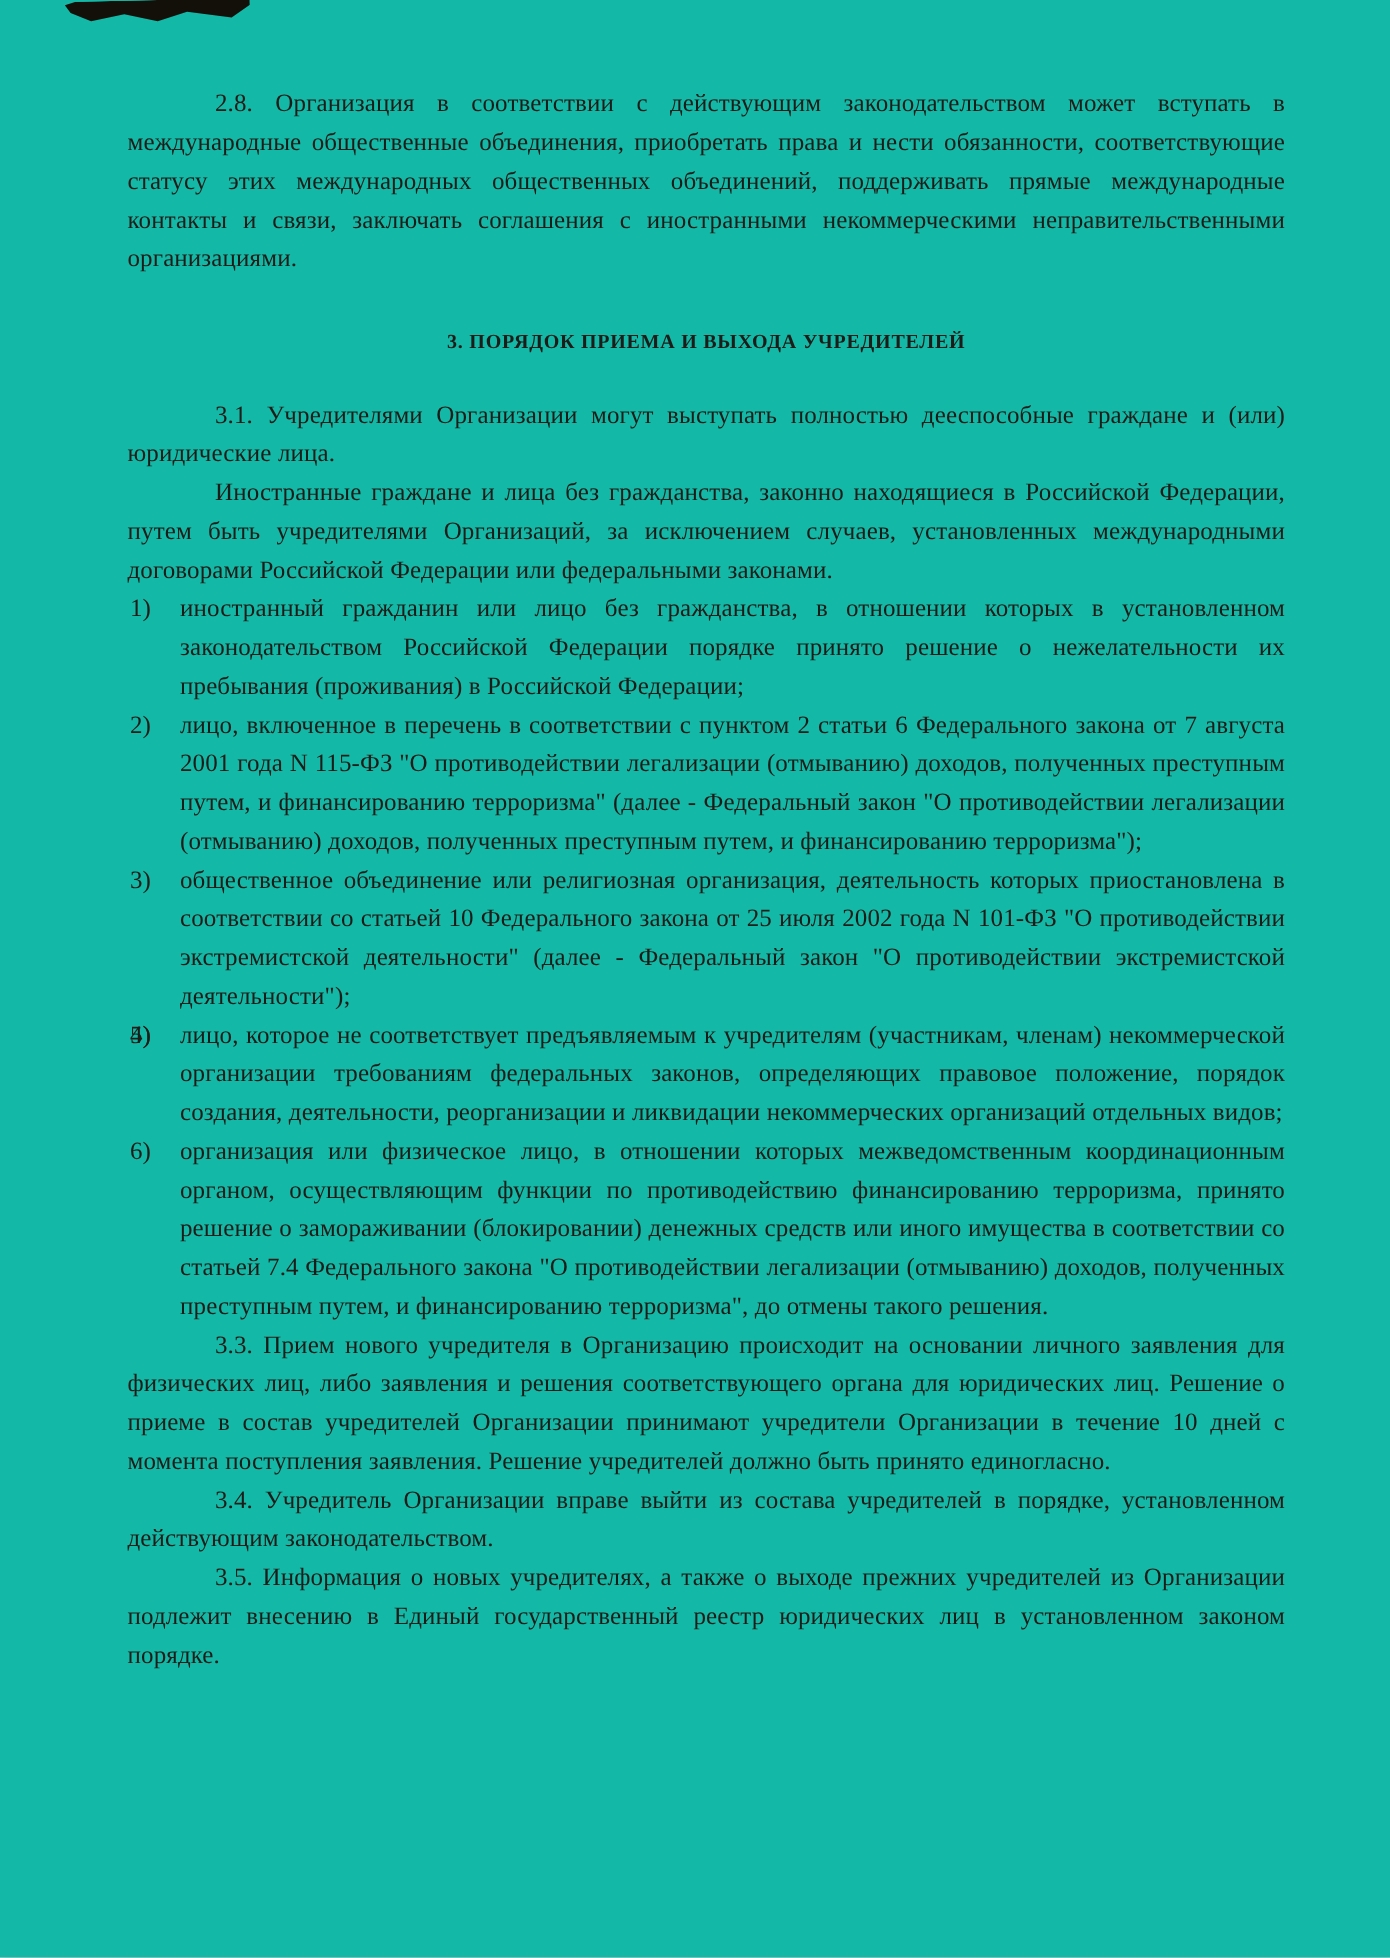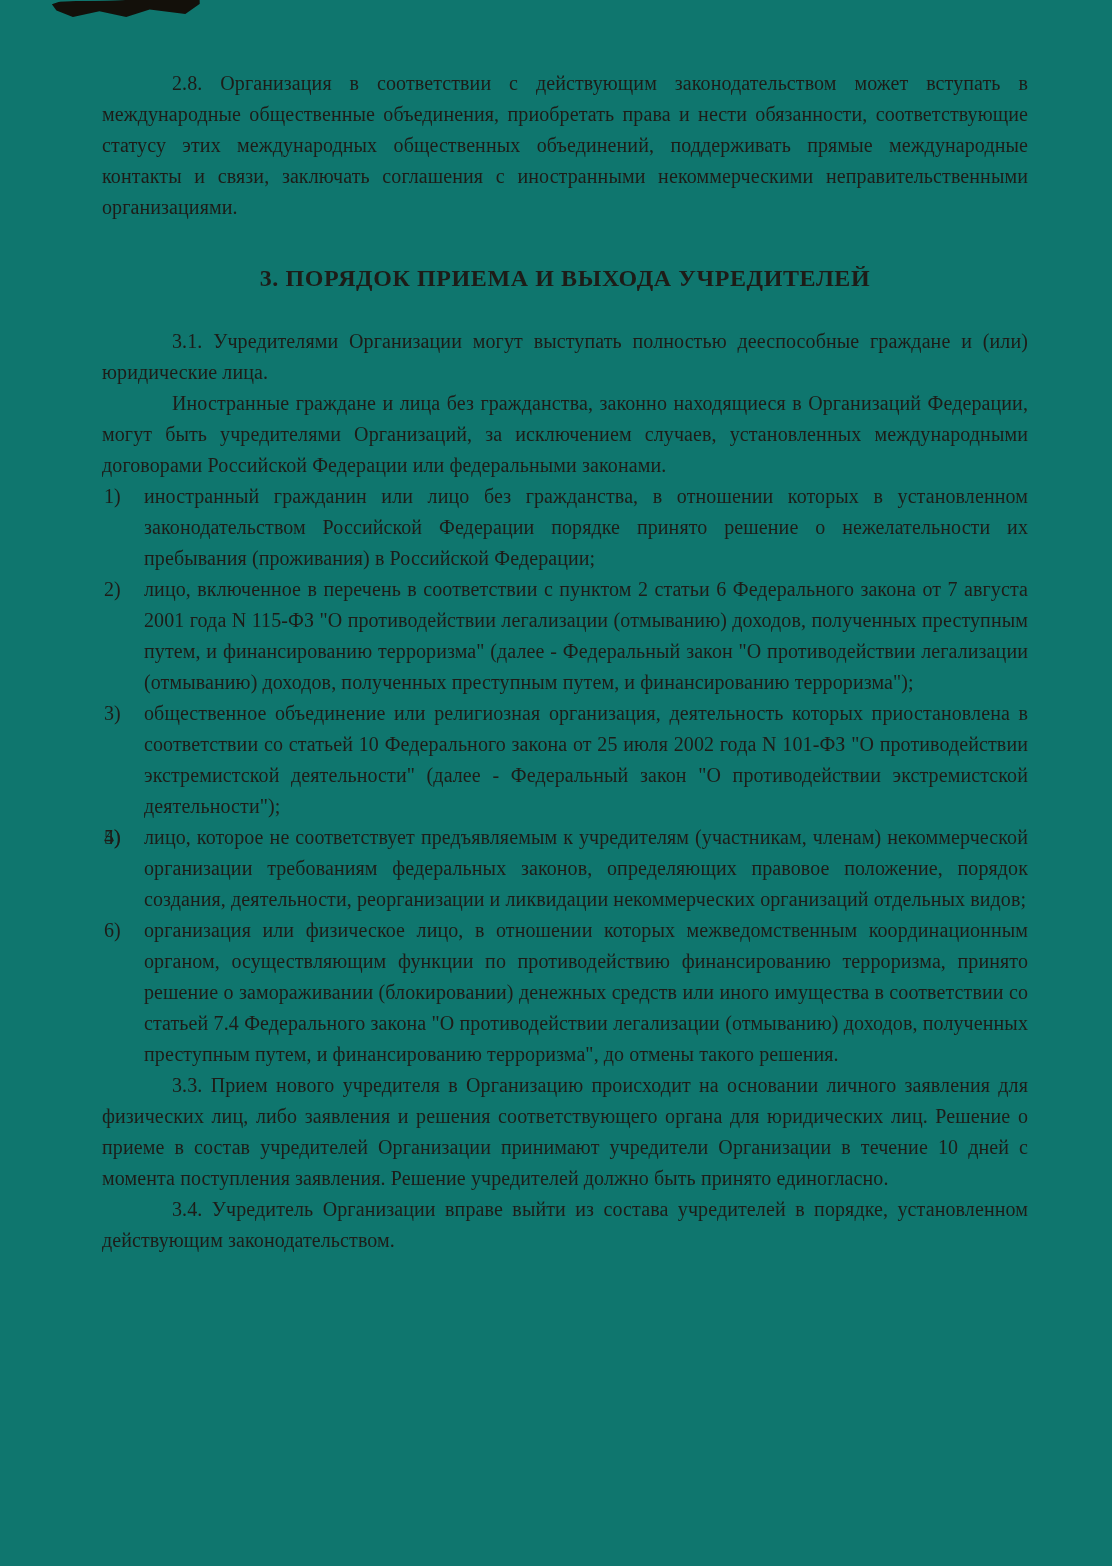--- a/index.html
+++ b/index.html
@@ -5,21 +5,21 @@
   html, body {
     margin: 0;
     padding: 0;
     background: #d9d9d9;
   }
   .page {
     position: relative;
     width: 1112px;
     height: 1566px;
     margin: 0 auto;
-    background: #0f766e;
+    background: #14b8a6;
     overflow: hidden;
     font-family: "Liberation Serif", "DejaVu Serif", serif;
     color: #1d1c18;
     box-shadow: 0 0 6px rgba(0,0,0,0.25);
   }
   .scan-mark {
     position: absolute;
     top: 0;
     left: 52px;
     width: 148px;
@@ -39,21 +39,21 @@
     font-size: 20px;
     line-height: 1.55;
     text-align: justify;
     letter-spacing: 0.1px;
   }
   .indent {
     text-indent: 70px;
   }
   .heading {
     margin: 42px 0 34px 0;
-    font-size: 24px;
+    font-size: 16px;
     font-weight: bold;
     text-align: center;
     letter-spacing: 0.6px;
   }
   .num-list {
     margin: 0;
     padding: 0;
   }
   .list-item {
     position: relative;
@@ -79,21 +79,21 @@
   <div class="scan-mark"></div>
 
   <div class="content">
 
     <p class="para indent">2.8. Организация в соответствии с действующим законодательством может вступать в международные общественные объединения, приобретать права и нести обязанности, соответствующие статусу этих международных общественных объединений, поддерживать прямые международные контакты и связи, заключать соглашения с иностранными некоммерческими неправительственными организациями.</p>
 
     <h2 class="heading">3. ПОРЯДОК ПРИЕМА И ВЫХОДА УЧРЕДИТЕЛЕЙ</h2>
 
     <p class="para indent">3.1. Учредителями Организации могут выступать полностью дееспособные граждане и (или) юридические лица.</p>
 
-    <p class="para indent">Иностранные граждане и лица без гражданства, законно находящиеся в Организаций Федерации, могут быть учредителями Организаций, за исключением случаев, установленных международными договорами Российской Федерации или федеральными законами.</p>
+    <p class="para indent">Иностранные граждане и лица без гражданства, законно находящиеся в Российской Федерации, путем быть учредителями Организаций, за исключением случаев, установленных международными договорами Российской Федерации или федеральными законами.</p>
 
 
     <div class="num-list">
 
       <div class="list-item">
         <span class="num">1)</span>
         <span>иностранный гражданин или лицо без гражданства, в отношении которых в установленном законодательством Российской Федерации порядке принято решение о нежелательности их пребывания (проживания) в Российской Федерации;</span>
       </div>
 
       <div class="list-item">
@@ -119,15 +119,16 @@
         <span class="num">6)</span>
         <span>организация или физическое лицо, в отношении которых межведомственным координационным органом, осуществляющим функции по противодействию финансированию терроризма, принято решение о замораживании (блокировании) денежных средств или иного имущества в соответствии со статьей 7.4 Федерального закона "О противодействии легализации (отмыванию) доходов, полученных преступным путем, и финансированию терроризма", до отмены такого решения.</span>
       </div>
 
     </div>
 
     <p class="para indent">3.3. Прием нового учредителя в Организацию происходит на основании личного заявления для физических лиц, либо заявления и решения соответствующего органа для юридических лиц. Решение о приеме в состав учредителей Организации принимают учредители Организации в течение 10 дней с момента поступления заявления. Решение учредителей должно быть принято единогласно.</p>
 
     <p class="para indent">3.4. Учредитель Организации вправе выйти из состава учредителей в порядке, установленном действующим законодательством.</p>
 
+    <p class="para indent">3.5. Информация о новых учредителях, а также о выходе прежних учредителей из Организации подлежит внесению в Единый государственный реестр юридических лиц в установленном законом порядке.</p>
 
   </div>
 </div>
 
 </body></html>

